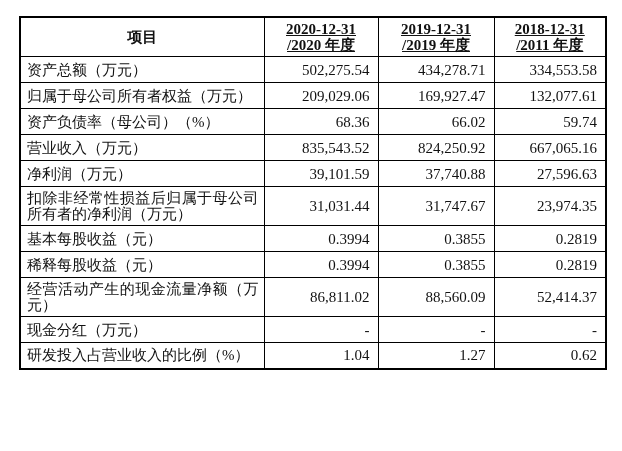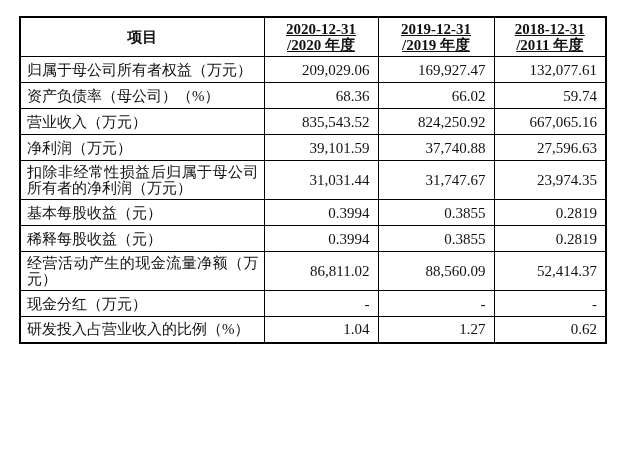--- a/index.html
+++ b/index.html
@@ -80,20 +80,26 @@
           <div class="hline">/2019 年度</div>
         </th>
         <th class="header-period">
           <div class="hline">2018-12-31</div>
           <div class="hline">/2011 年度</div>
         </th>
       </tr>
     </thead>
     <tbody>
         <tr>
+          <td class="label-cell">资产总额（万元）</td>
+          <td class="value-cell">502,275.54</td>
+          <td class="value-cell">434,278.71</td>
+          <td class="value-cell">334,553.58</td>
+        </tr>
+        <tr>
           <td class="label-cell">归属于母公司所有者权益（万元）</td>
           <td class="value-cell">209,029.06</td>
           <td class="value-cell">169,927.47</td>
           <td class="value-cell">132,077.61</td>
         </tr>
         <tr>
           <td class="label-cell">资产负债率（母公司）（%）</td>
           <td class="value-cell">68.36</td>
           <td class="value-cell">66.02</td>
           <td class="value-cell">59.74</td>

